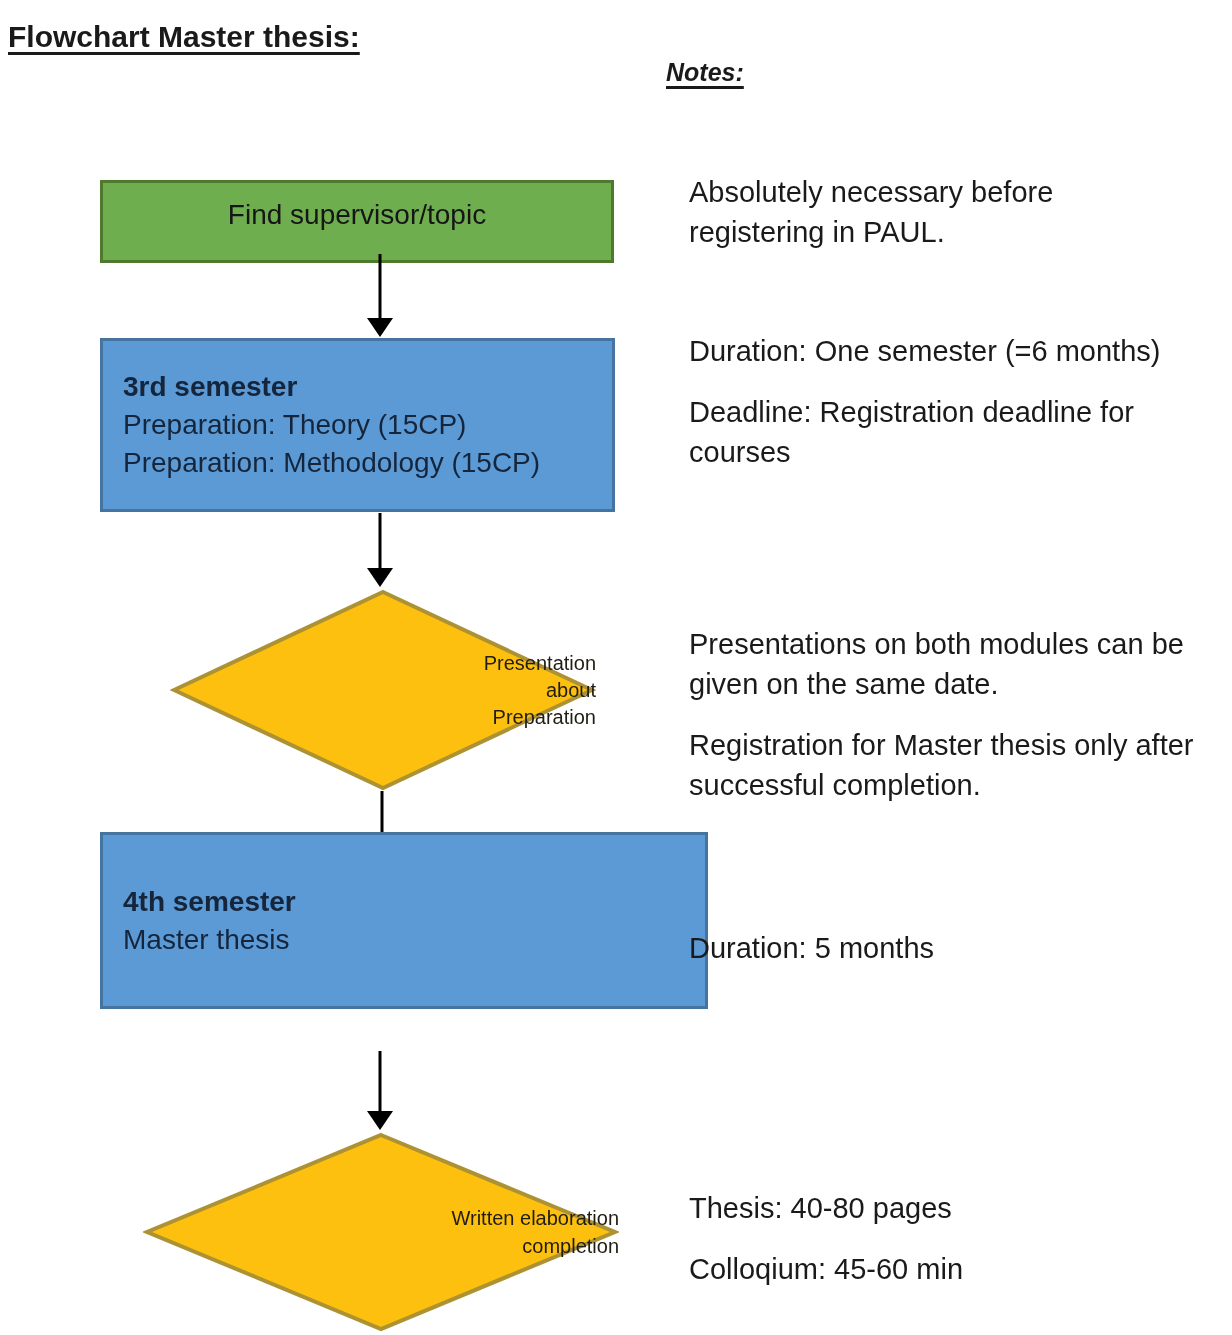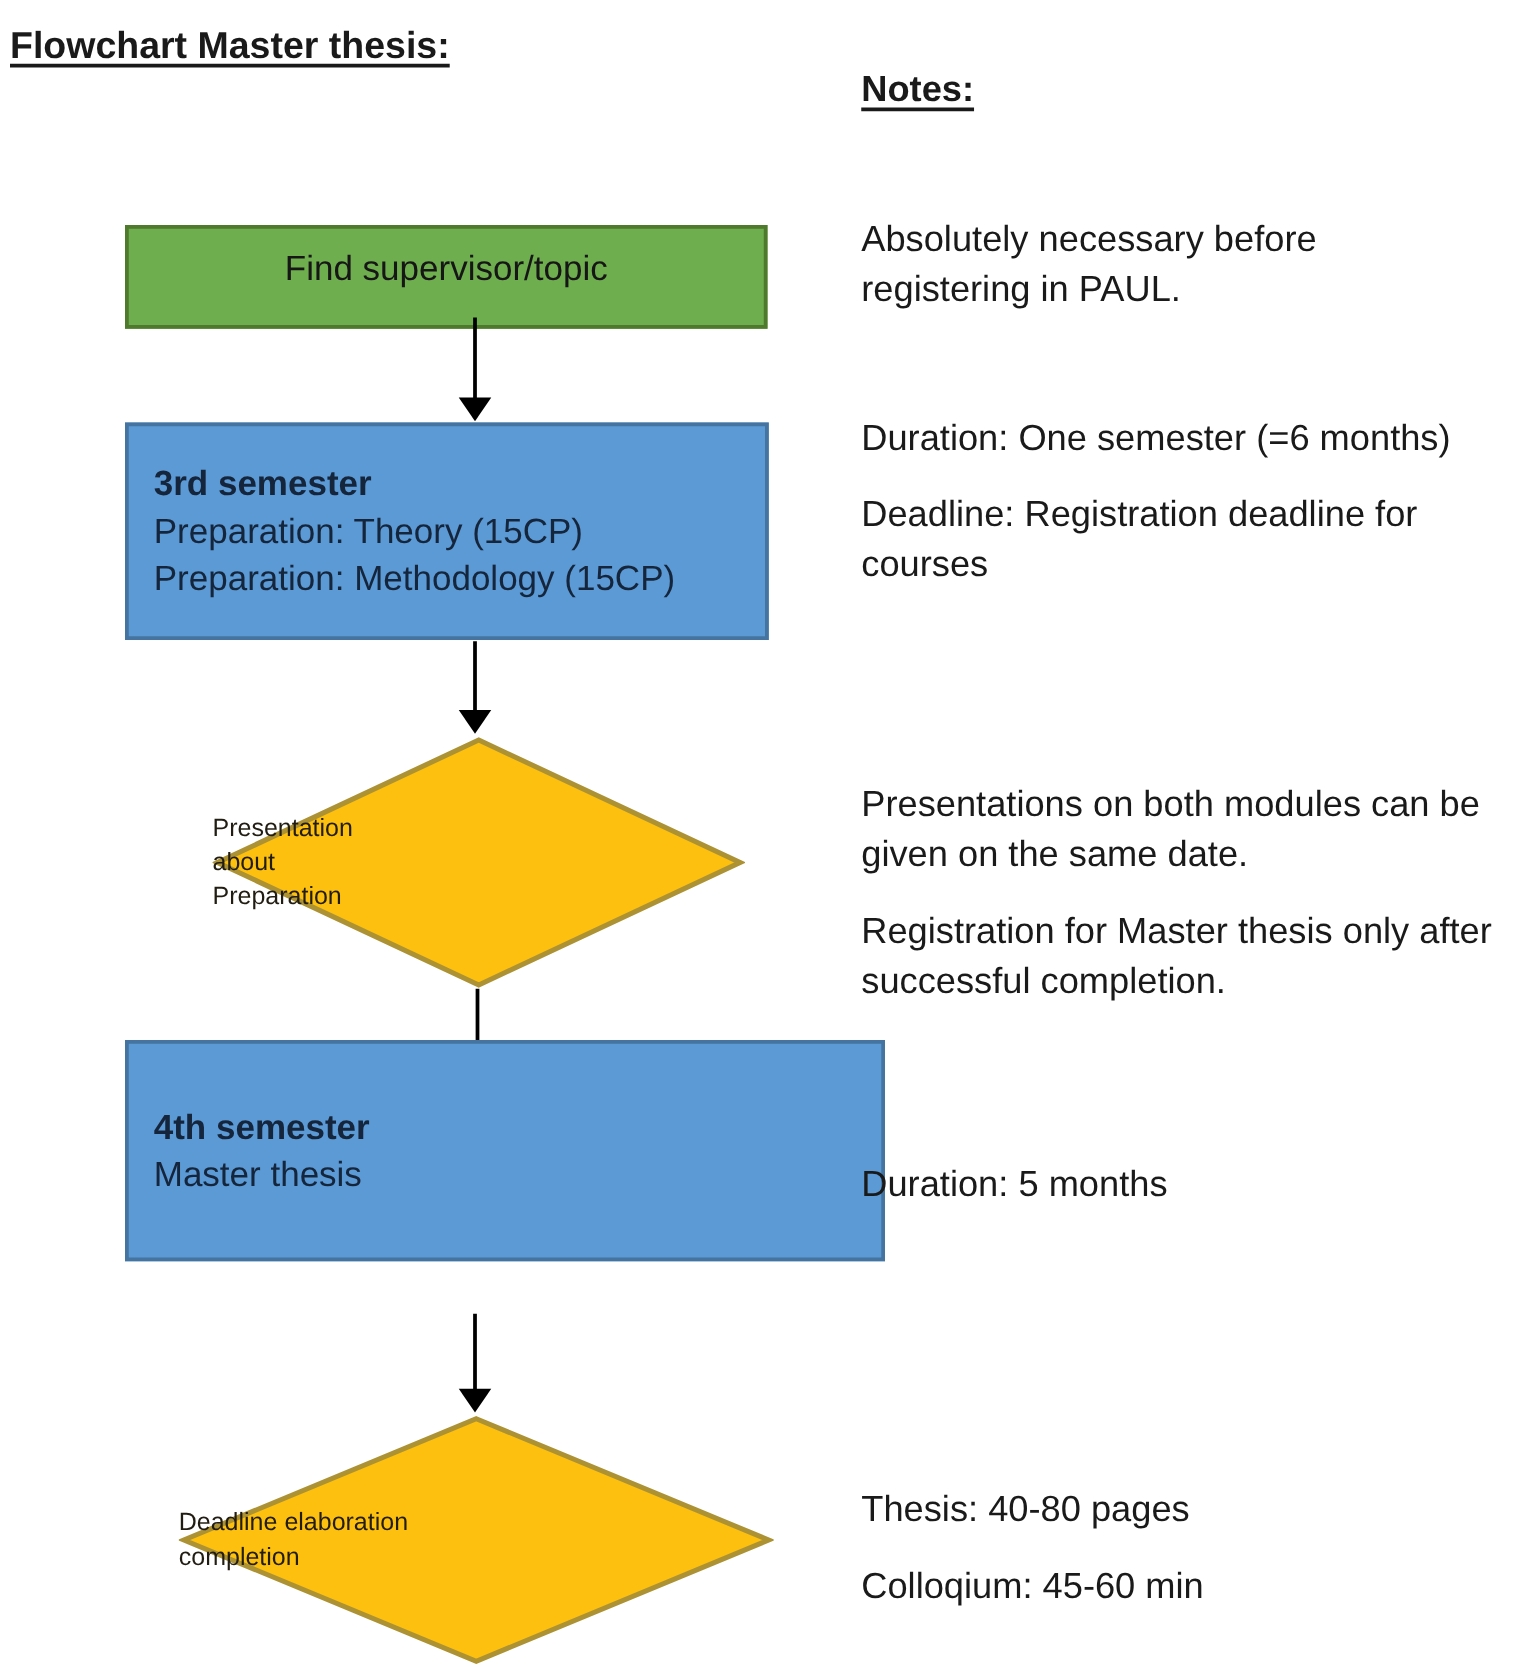--- a/index.html
+++ b/index.html
@@ -17,28 +17,29 @@
     left: 8px; top: 20px;
     font-size: 30px;
     font-weight: bold;
     text-decoration: underline;
     text-decoration-thickness: 3px;
     text-underline-offset: 5px;
     white-space: nowrap;
   }
   .notes-heading {
     position: absolute;
-    left: 689px; top: 52px;
-    font-size: 29px;
+    left: 666px; top: 52px;
+    font-size: 25px;
     font-weight: bold;
     line-height: 40px;
     text-decoration: underline;
     text-decoration-thickness: 3px;
     text-underline-offset: 5px;
     white-space: nowrap;
+    font-style: italic;
   }
   .flow-box {
     position: absolute;
     box-sizing: border-box;
     display: flex;
     flex-direction: column;
     justify-content: center;
   }
   .box-green {
     background: var(--green_fill, #6fae4e);
@@ -67,21 +68,21 @@
     fill: var(--gold_fill, #fdc00e);
     stroke: var(--gold_border, #ad9234);
     stroke-width: 4;
     stroke-linejoin: miter;
   }
   .diamond-label {
     position: absolute;
     display: flex;
     flex-direction: column;
     justify-content: center;
-    align-items: flex-start;
+    align-items: flex-end;
     text-align: center;
     pointer-events: none;
   }
   .diamond-label .dl-line {
     font-size: 20px;
     color: #211d12;
   }
   .diamond1-label .dl-line { line-height: 27px; }
   .diamond2-label .dl-line { line-height: 28px; }
   .arrow { position: absolute; width: 26px; }
@@ -165,21 +166,21 @@
 
   <div class="arrow" style="left:367px; top:1051px; height:79px;">
     <div class="shaft"></div>
     <div class="head"></div>
   </div>
 
   <svg class="diamond-svg" style="left:143px; top:1131px;" width="476" height="202">
     <polygon class="diamond-shape" points="238,4 472,101 238,198 4,101"></polygon>
   </svg>
   <div class="diamond-label diamond2-label" style="left:143px; top:1131px; width:476px; height:202px;">
-    <div class="dl-line">Deadline elaboration</div>
+    <div class="dl-line">Written elaboration</div>
     <div class="dl-line">completion</div>
   </div>
 
   <div class="note" style="top:172px;">
     <p>Absolutely necessary before
 registering in PAUL.</p>
   </div>
 
   <div class="note" style="top:331px;">
     <p>Duration: One semester (=6 months)</p>

